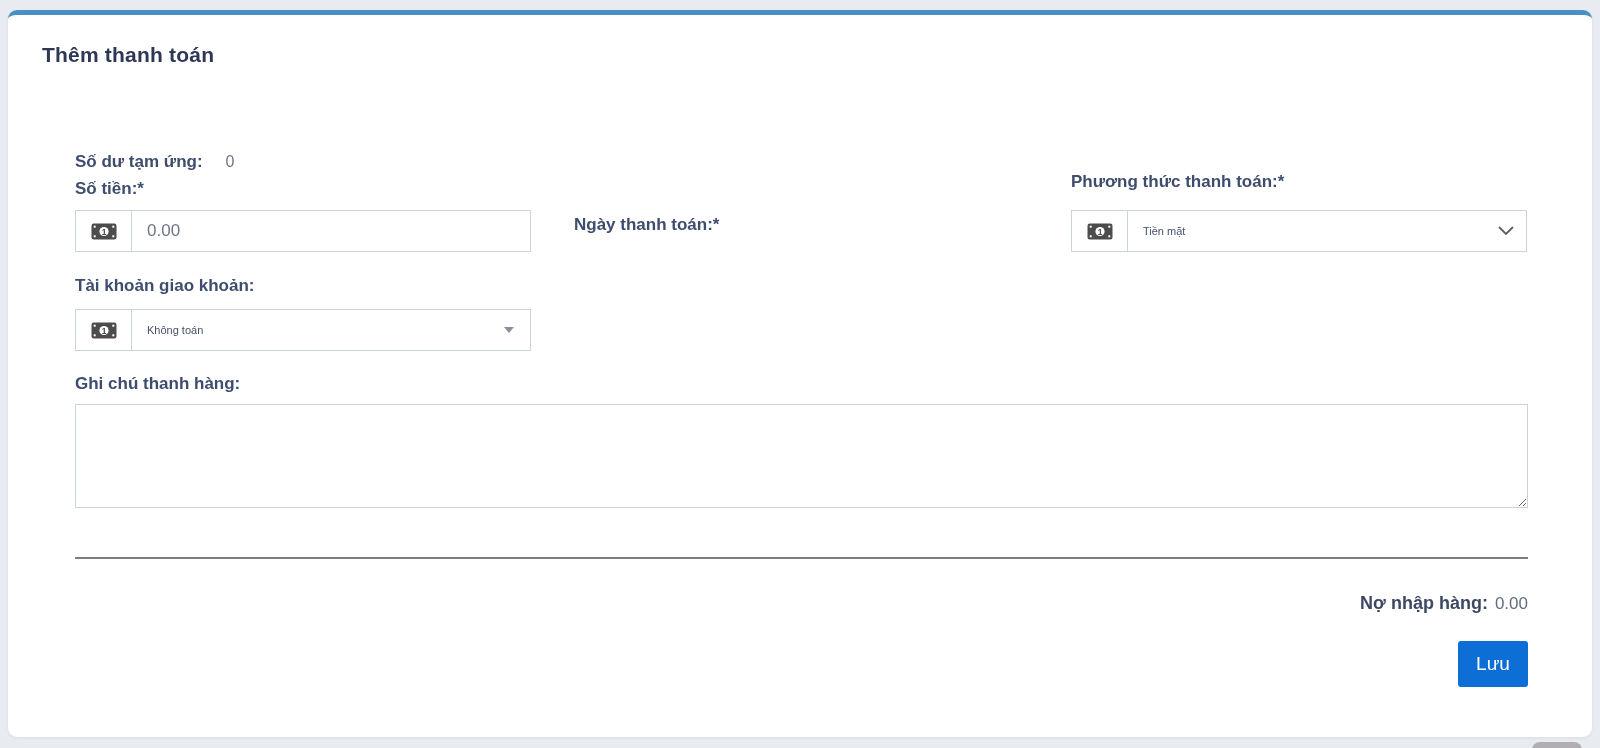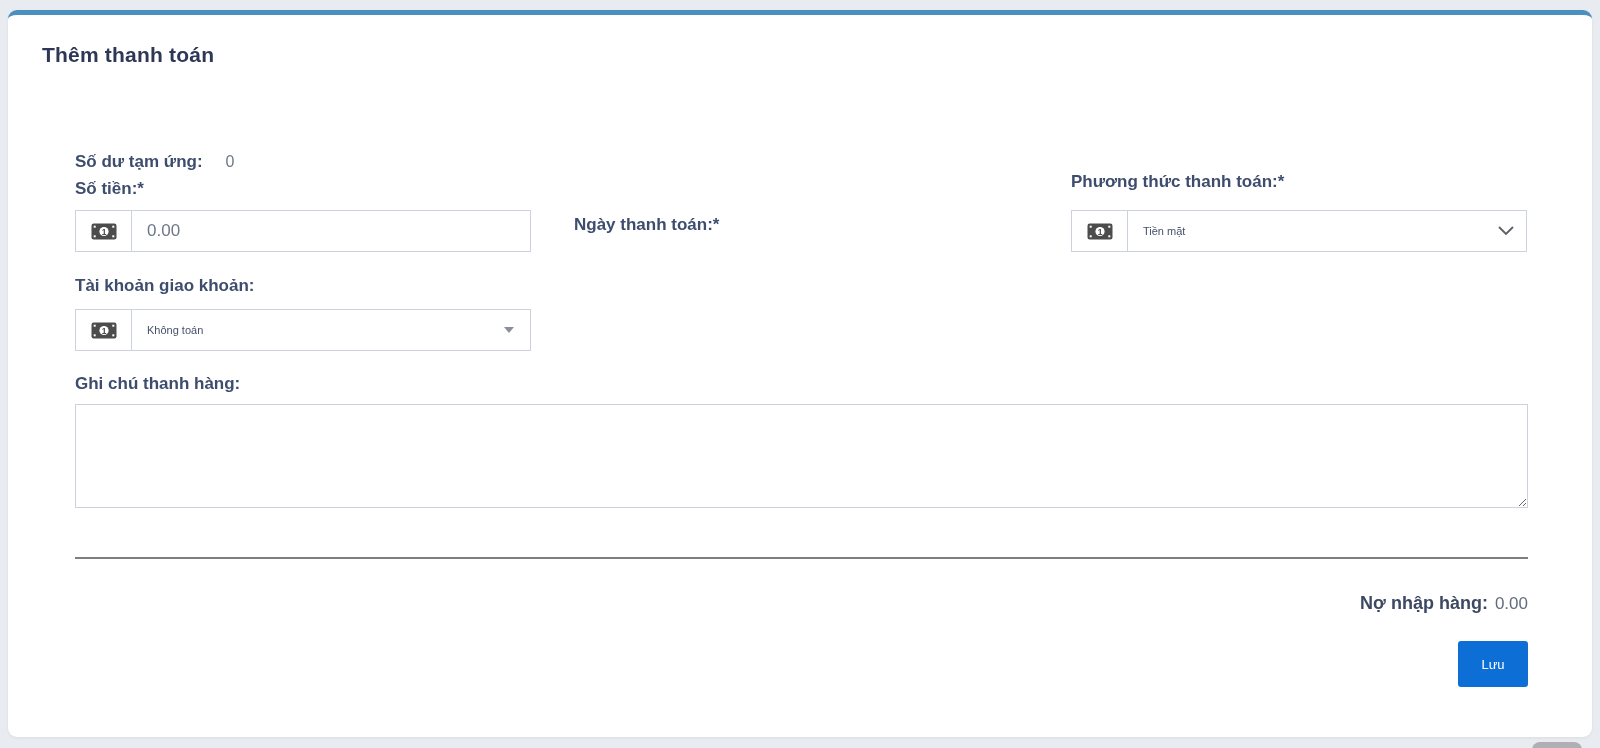--- a/index.html
+++ b/index.html
@@ -81,21 +81,21 @@
   }
   .summary-label { font-size:18px; font-weight:bold; color:#3d4963; }
   .summary-value { font-size:17px; color:#626c7e; }
   .btn-row {
     width:1453px; display:flex; justify-content:flex-end;
   }
   .save-btn {
     width:70px; height:46px;
     border:none; border-radius:3px;
     background:#0d6fd6; color:#ffffff;
-    font-family:inherit; font-size:13px;
+    font-family:inherit; font-size:19px;
     cursor:pointer;
   }
   .bottom-partial {
     position:absolute; left:1532px; top:742px;
     width:50px; height:12px;
     background:#b1aeb4; border-radius:8px 8px 0 0;
   }
 </style>
 </head>
 <body>

